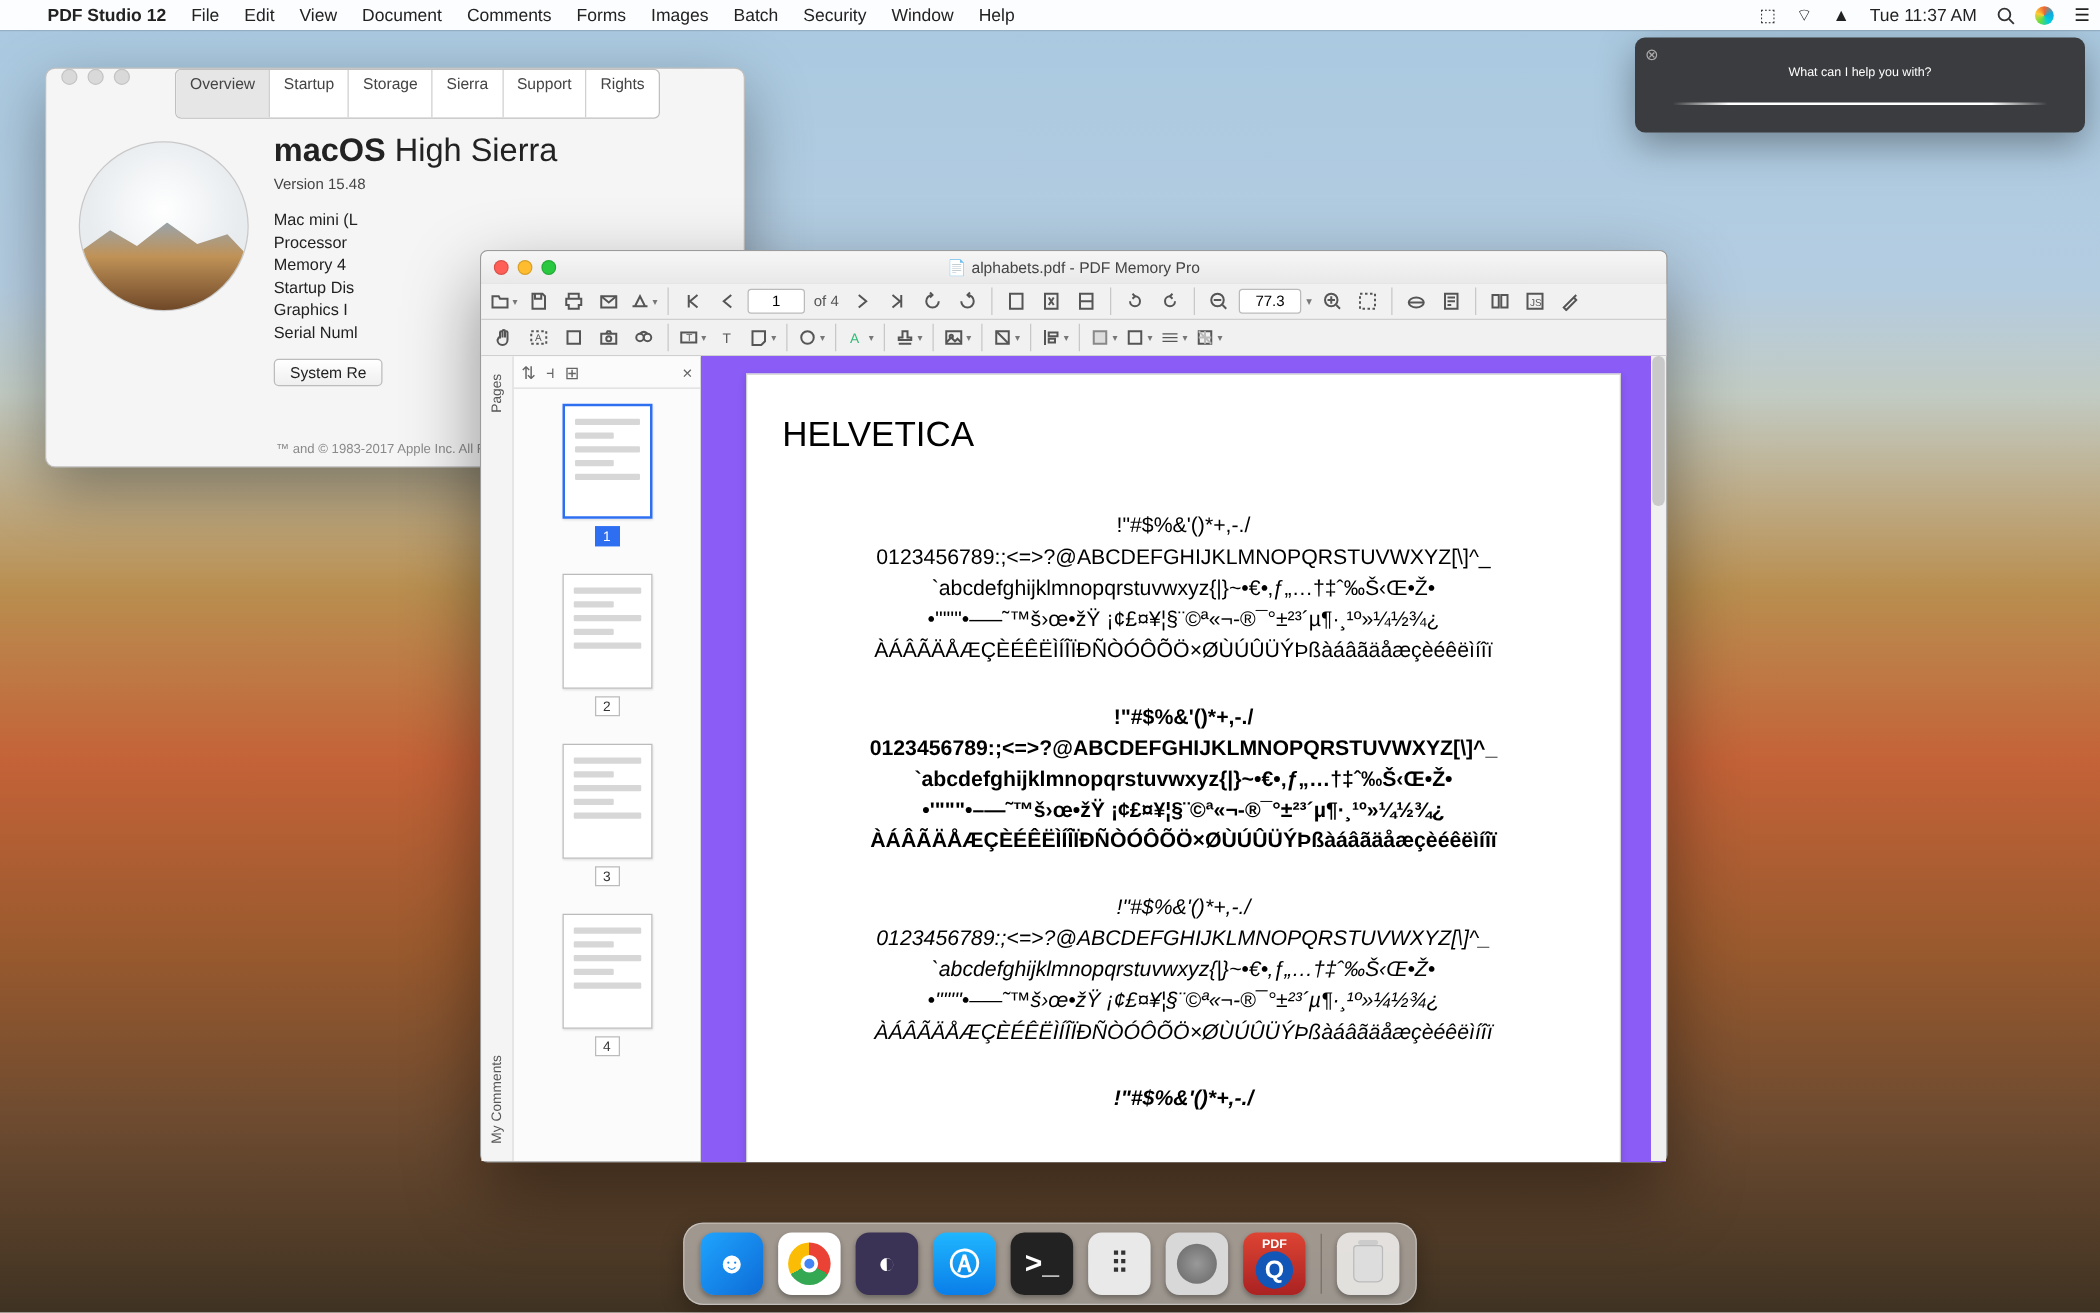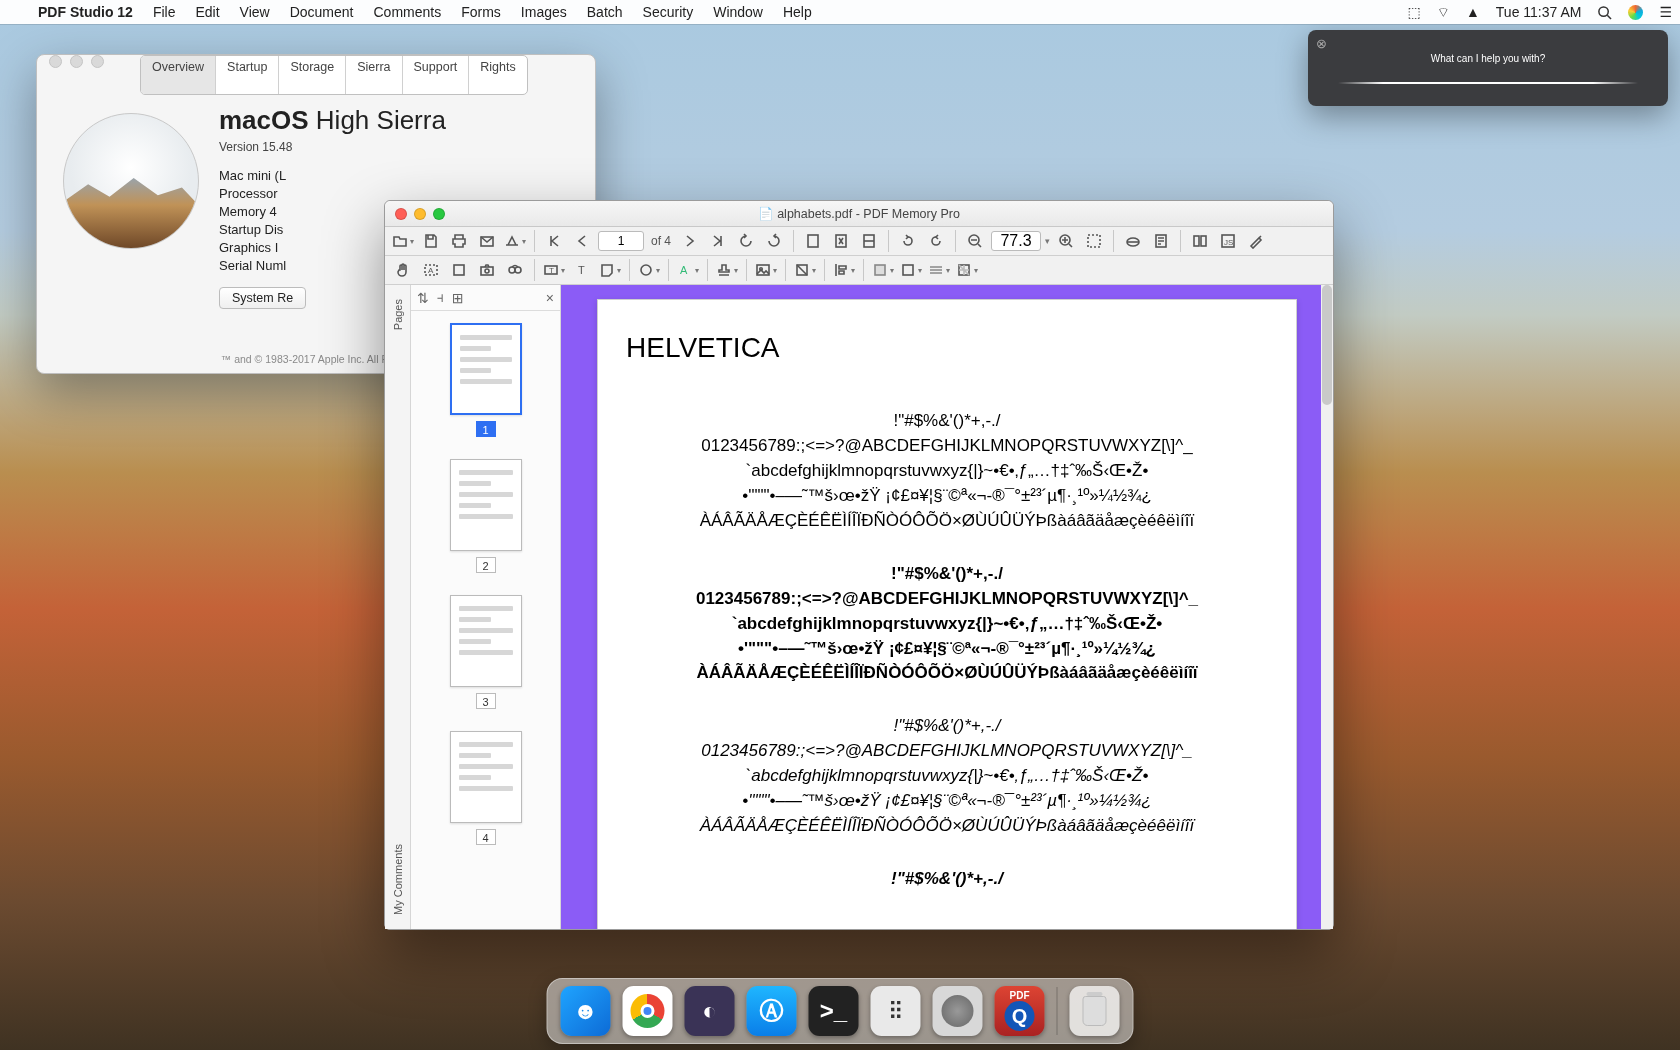--- a/index.html
+++ b/index.html
@@ -106,21 +106,21 @@
 }
 .toolbar .sep { width:1px; height:22px; background:#c8c8c8; margin:0 3px; }
 .tbtn {
   width:24px; height:22px; display:flex; align-items:center; justify-content:center;
   color:#555; border-radius:3px;
 }
 .tbtn svg{width:16px;height:16px;stroke:#555;fill:none;stroke-width:1.6}
 .tbtn .caret{font-size:8px;margin-left:2px;color:#777}
 .toolbar input.page{width:46px;height:20px;text-align:center;font-size:12px;border:1px solid #bbb;border-radius:3px;background:#fff}
 .toolbar .oflabel{font-size:12px;color:#555;padding:0 3px}
-.toolbar input.zoom{width:50px;height:20px;text-align:center;font-size:16px;border:1px solid #bbb;border-radius:3px;background:#fff}
+.toolbar input.zoom{width:50px;height:20px;text-align:center;font-size:12px;border:1px solid #bbb;border-radius:3px;background:#fff}
 
 .pdf .content { flex:1; display:flex; overflow:hidden; }
 
 
 .strip {
   width:26px; background:#f4f4f4; border-right:1px solid #d6d6d6;
   display:flex; flex-direction:column; align-items:center;
   font-size:11px; color:#555;
 }
 .strip .vtab { writing-mode:vertical-rl; transform:rotate(180deg); padding:14px 0; }

